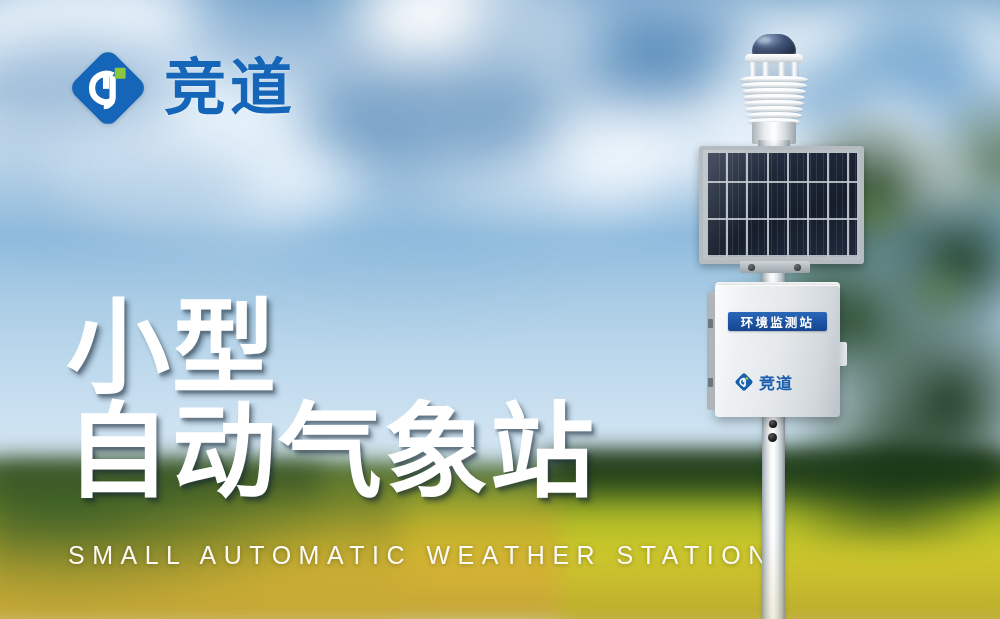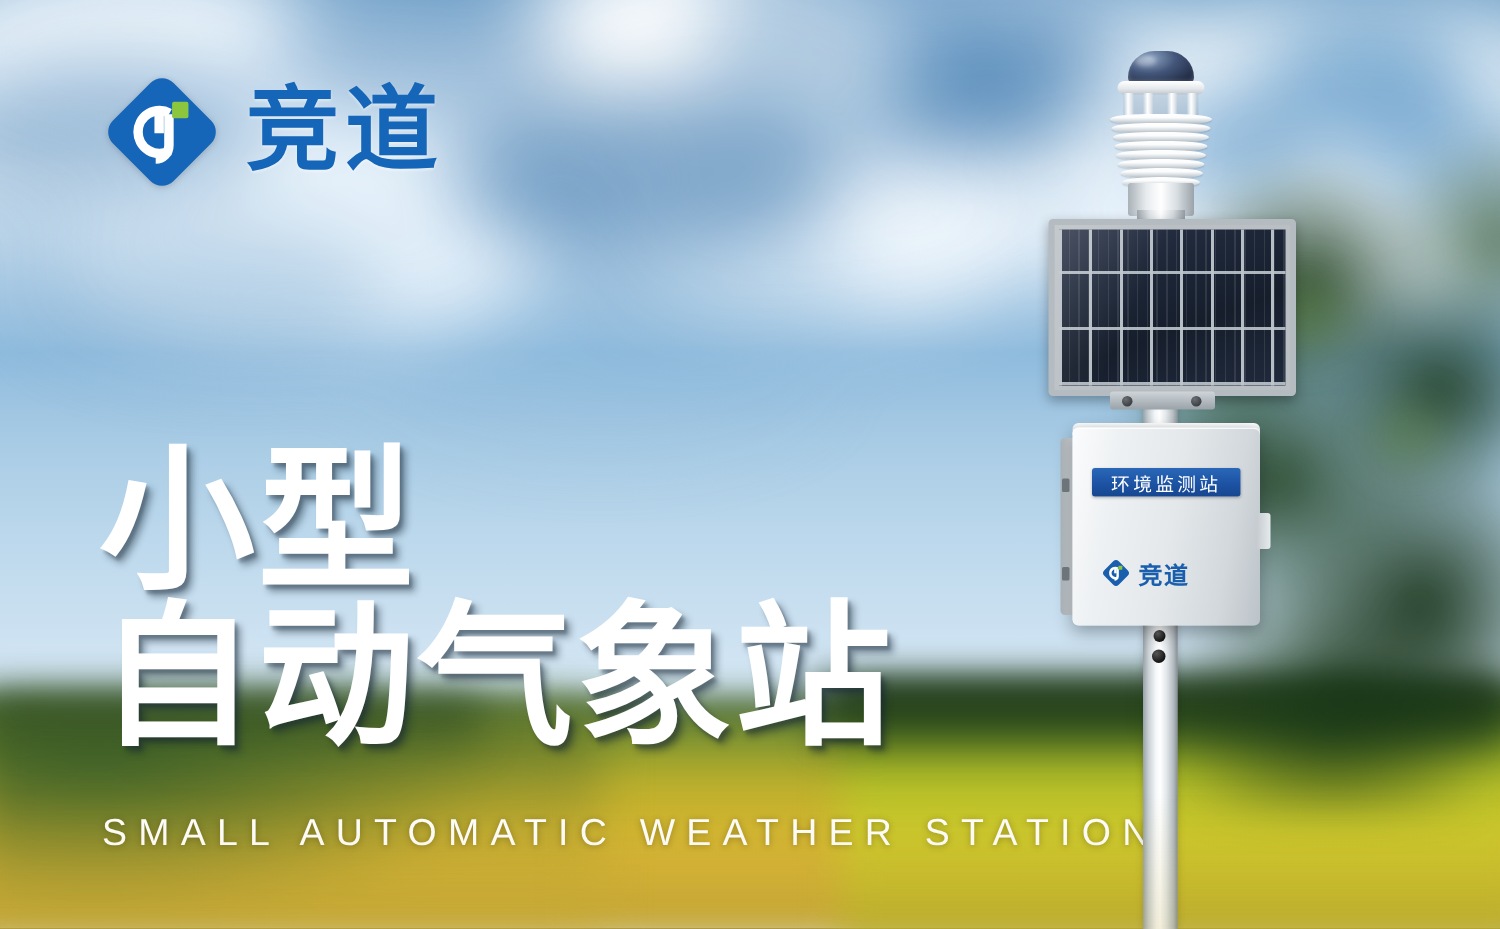--- a/index.html
+++ b/index.html
@@ -308,21 +308,21 @@
     border-radius:0 2px 2px 0;
   }
   .ctrl-band {
     position:absolute; left:38px; top:282px; width:99px; height:19px;
     background:linear-gradient(180deg,#2a67b8 0%,#1d53a4 55%,#16468f 100%);
     border-radius:2px;
     display:flex; align-items:center; justify-content:center;
     box-shadow:0 1px 2px rgba(0,0,0,.25);
   }
   .ctrl-band span {
-    color:#ffffff; font-size:12.5px; font-weight:400; letter-spacing:2.2px;
+    color:#ffffff; font-size:12.5px; font-weight:700; letter-spacing:2.2px;
     font-family:"Liberation Sans","DejaVu Sans",sans-serif;
     white-space:nowrap;
   }
   .ctrl-brand {
     position:absolute; left:44px; top:340px;
     display:flex; align-items:center; gap:5px;
   }
   .ctrl-brand .bmark { width:20px; height:20px; display:block; }
   .ctrl-brand .bword {
     font-size:16px; font-weight:700; color:#1a5fad; letter-spacing:1px;

